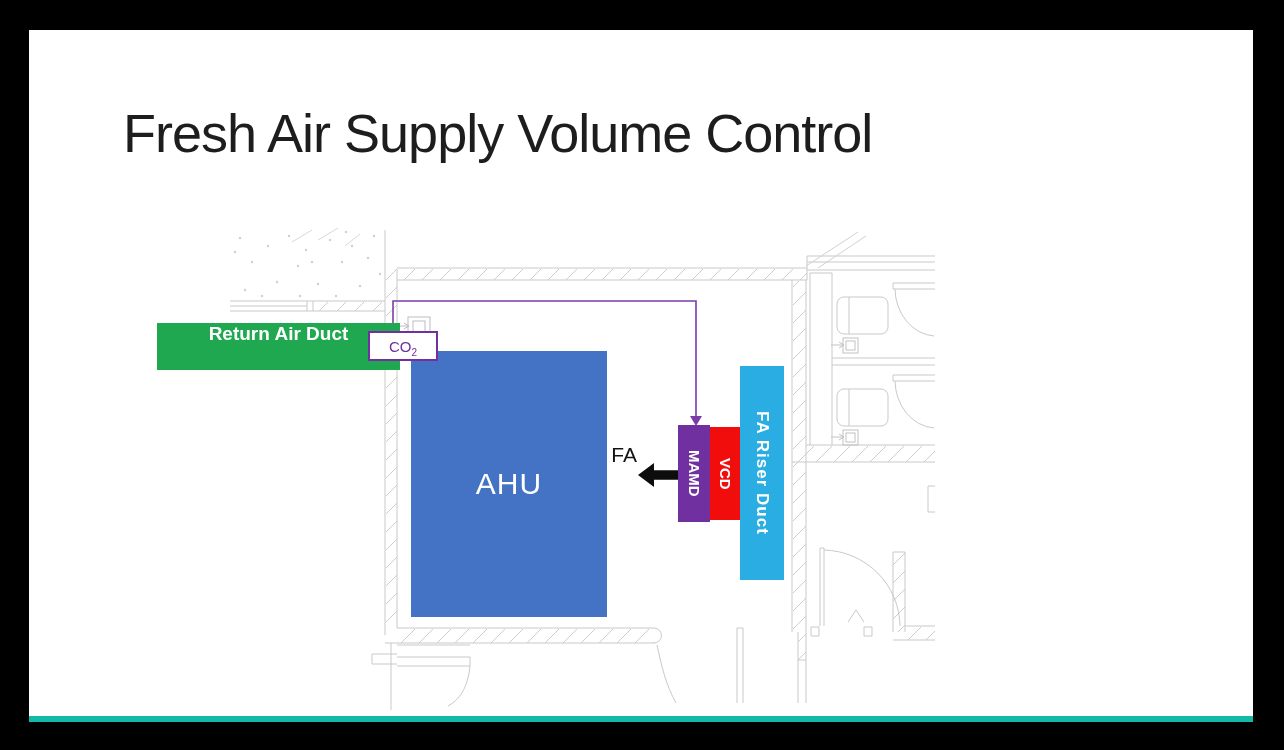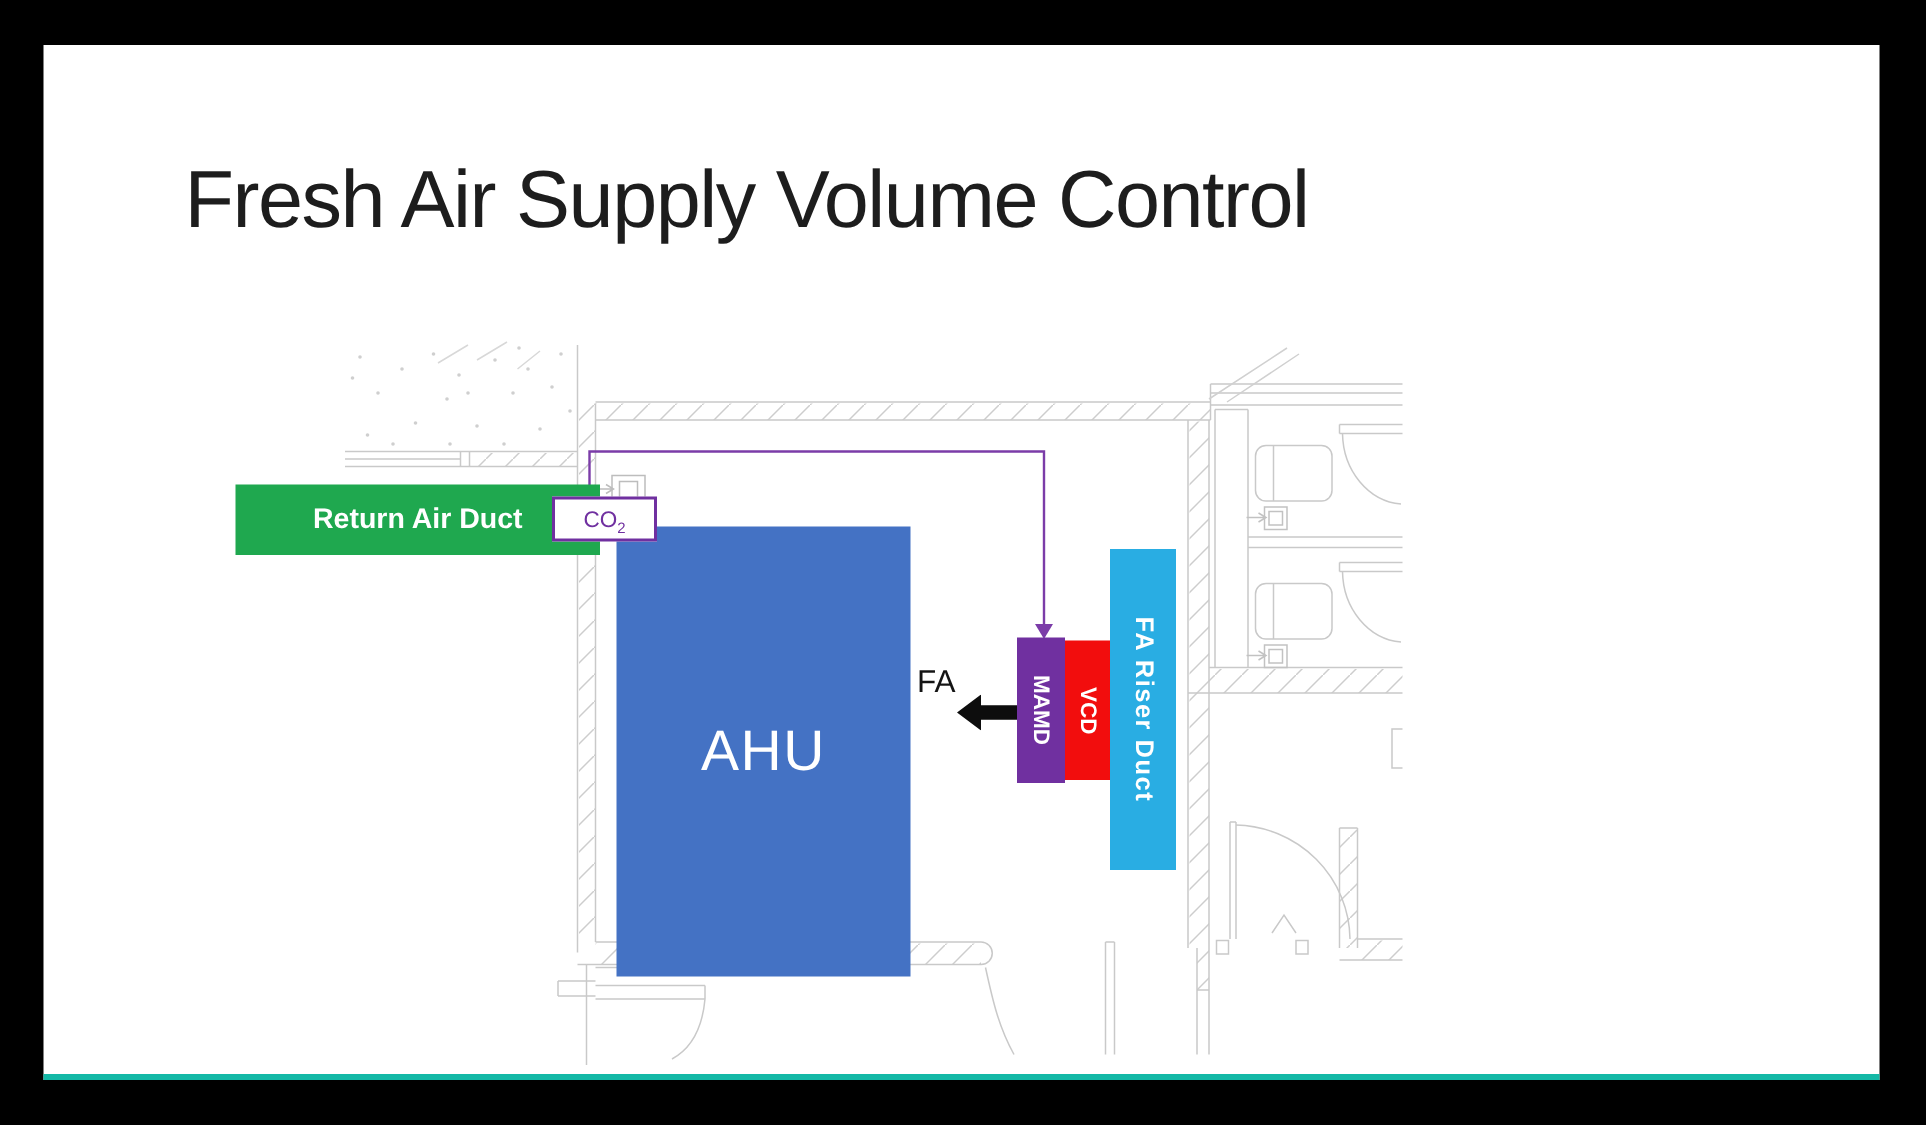--- a/index.html
+++ b/index.html
@@ -2,44 +2,44 @@
 <html><head>
 <meta charset="utf-8">
 <style>
   html,body{margin:0;padding:0;}
   body{
     width:1284px;height:750px;background:#000;position:relative;
     overflow:hidden;font-family:"Liberation Sans",sans-serif;
   }
   .slide{
     position:absolute;left:29px;top:30px;width:1224px;height:686px;
-    background:#ffffff;border-bottom:4px solid #14b8a6;
+    background:#ffffff;border-bottom:6px solid #14b8a6;
   }
   .slide-title{
     position:absolute;left:94px;top:72px;
     font-size:54px;font-weight:300;letter-spacing:-1px;color:#1d1d1d;
     white-space:nowrap;
   }
   .plan-svg{position:absolute;left:0;top:0;width:1224px;height:687px;}
   .overlay{position:absolute;box-sizing:border-box;}
   .return-duct{
     left:128px;top:293px;width:243px;height:47px;background:#1fa84f;
-    display:flex;align-items:center;justify-content:center;
+    display:flex;align-items:flex-start;justify-content:center;
     color:#fff;font-weight:700;font-size:19px;
   }
   .co2-box{
     left:339px;top:301px;width:70px;height:30px;background:#fff;
     border:2px solid #7030a0;display:flex;align-items:center;justify-content:center;
     color:#7030a0;font-size:15px;font-weight:400;
   }
   .co2-box sub{font-size:10px;line-height:0;}
   .ahu-box{
-    left:382px;top:321px;width:196px;height:300px;background:#4472c4;
+    left:382px;top:321px;width:196px;height:266px;background:#4472c4;
     display:flex;align-items:center;justify-content:center;
-    color:#fff;font-size:38px;font-weight:400;letter-spacing:1px;
+    color:#fff;font-size:30px;font-weight:400;letter-spacing:1px;
   }
   .fa-label{
     left:580px;top:413px;width:28px;height:24px;text-align:right;
     color:#141414;font-size:21px;font-weight:400;
   }
   .fa-arrow{
     left:609px;top:433px;width:40px;height:24px;background:#0d0d0d;
     clip-path:polygon(0 50%,40% 0,40% 30%,100% 30%,100% 70%,40% 70%,40% 100%);
   }
   .vbox{

